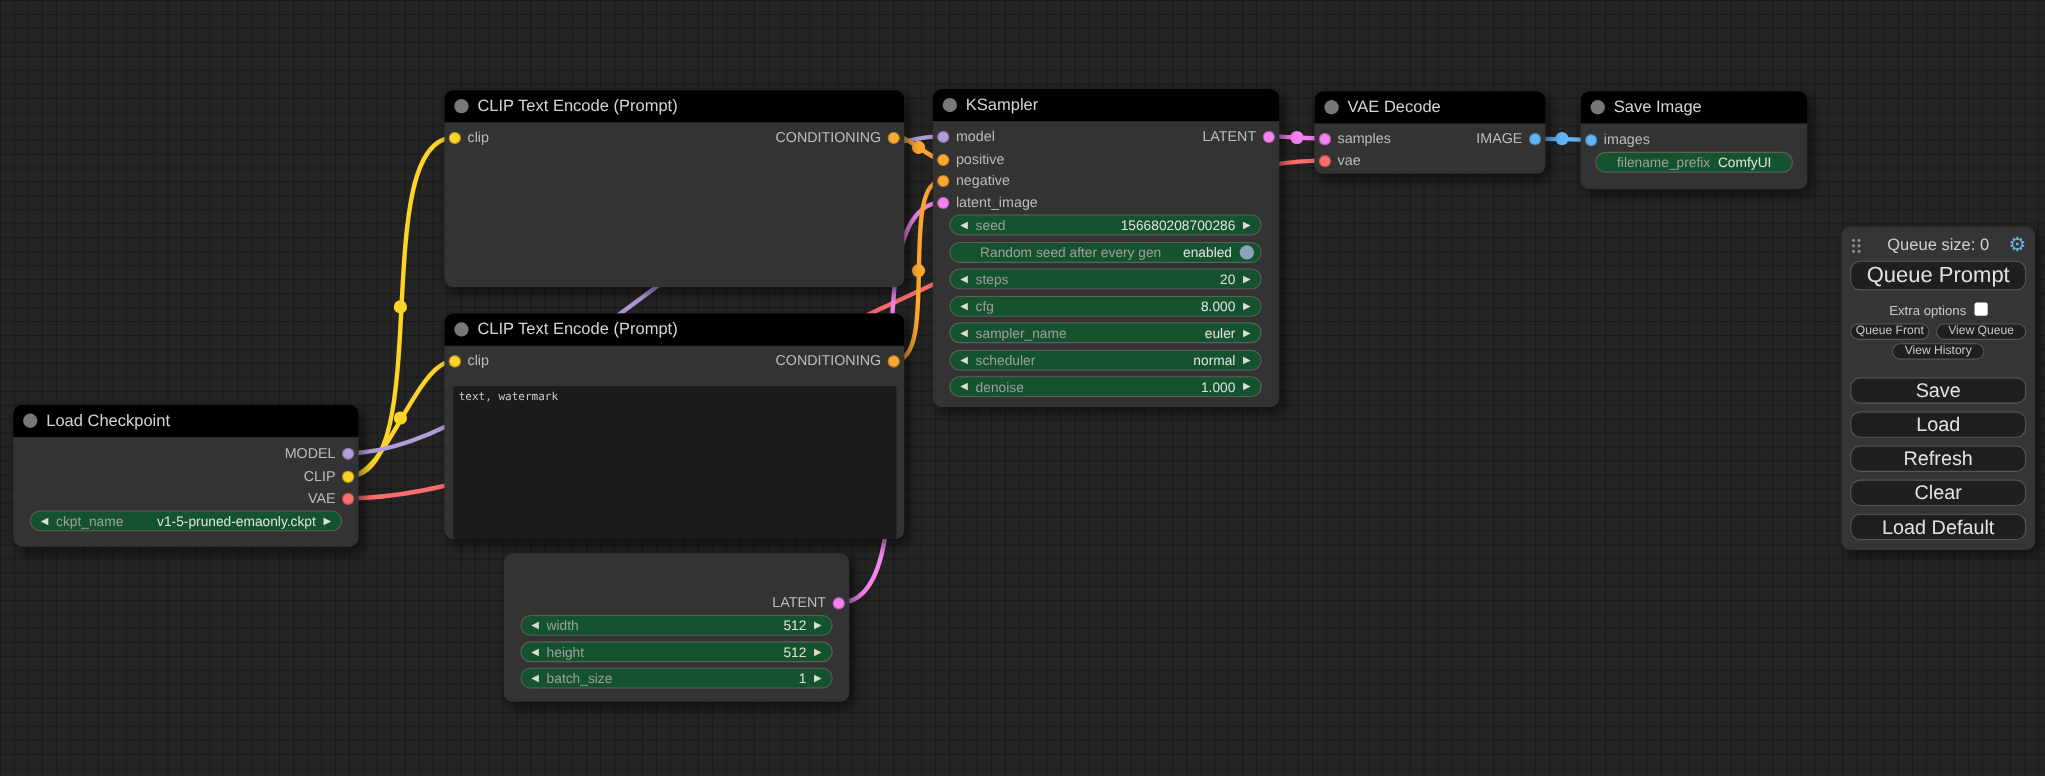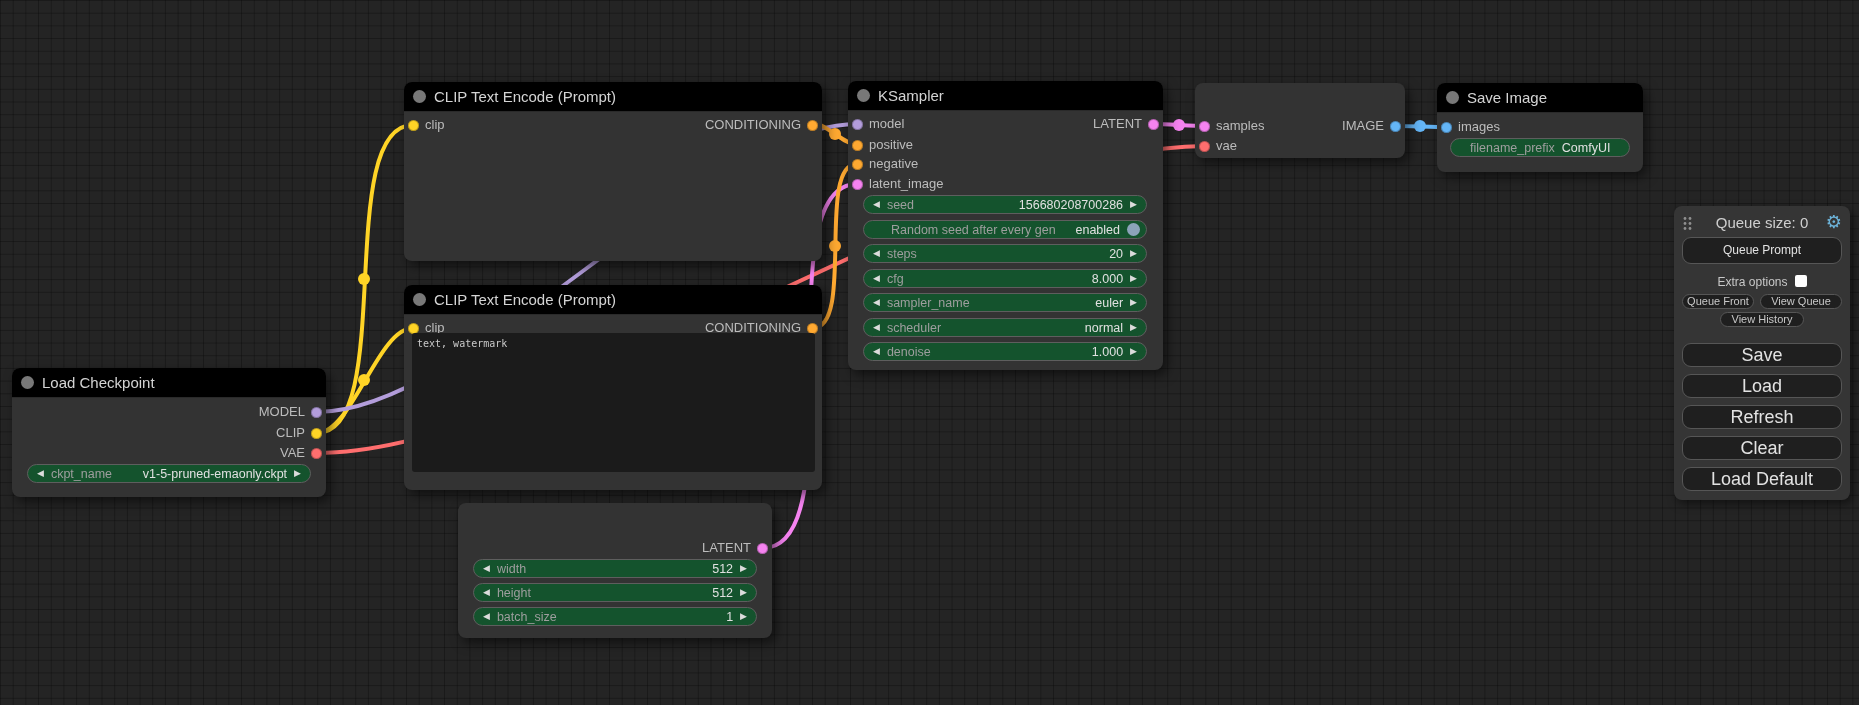--- a/index.html
+++ b/index.html
@@ -59,21 +59,21 @@
   }
   .qheader{position:absolute;left:0;right:0;top:7px;height:20px;}
   .qtitle{position:absolute;left:0;right:0;text-align:center;color:#cfcfcf;font-size:15px;line-height:20px;}
   .qhandle{position:absolute;left:9px;top:3px;}
   .qgear{position:absolute;right:8px;top:-2px;font-size:18px;line-height:22px;cursor:pointer;}
   .qbtn{
     position:absolute;left:8px;right:8px;box-sizing:border-box;
     background:#1f1f1f;border:1px solid #565656;border-radius:9px;
     color:#e2e2e2;text-align:center;cursor:pointer;
   }
-  .qbtn.big{height:27px;font-size:12px;line-height:25px;}
+  .qbtn.big{height:27px;font-size:20px;line-height:25px;}
   .qbtn.mid{height:24px;font-size:18px;line-height:22px;}
   .qsmall{
     position:absolute;box-sizing:border-box;height:15px;
     background:#1f1f1f;border:1px solid #565656;border-radius:8px;
     color:#c8c8c8;font-size:11px;line-height:13px;text-align:center;cursor:pointer;
     white-space:nowrap;overflow:hidden;
   }
   .extra-row{position:absolute;left:0;right:0;top:68px;height:17px;text-align:center;color:#c8c8c8;font-size:12px;line-height:17px;}
   .checkbox{display:inline-block;width:12px;height:12px;background:#ffffff;border-radius:2px;vertical-align:-1px;margin-left:7px;cursor:pointer;}
 </style>
@@ -147,21 +147,21 @@
     <span>CLIP Text Encode (Prompt)</span>
   </div>
   <div class="slot in" style="top:33px">
     <span class="dot" style="background: rgb(255, 212, 38);"></span>
     <span>clip</span>
   </div>
   <div class="slot out" style="top:33px">
     <span>CONDITIONING</span>
     <span class="dot" style="background: rgb(255, 169, 49);"></span>
   </div>
-  <div class="prompt-box" style="left:8px;top:48px;width:403px;height:139px">text, watermark</div>
+  <div class="prompt-box" style="left:8px;top:66px;width:403px;height:139px">text, watermark</div>
 </div>
 
 <div class="node" style="left:458px;top:503px;width:314px;height:135px">
   <div class="slot out" style="top:35px">
     <span>LATENT</span>
     <span class="dot" style="background: rgb(245, 131, 240);"></span>
   </div>
   <div class="pill" style="left:15px;top:56px;width:284px">
     <span class="arr">◀</span>
     <span class="wlabel">width</span>
@@ -245,20 +245,24 @@
   </div>
   <div class="pill" style="left:15px;top:261px;width:284px">
     <span class="arr">◀</span>
     <span class="wlabel">denoise</span>
     <span class="wvalue">1.000</span>
     <span class="arr">▶</span>
   </div>
 </div>
 
 <div class="node" style="left:1195px;top:83px;width:210px;height:75px">
+  <div class="ntitle">
+    <span class="tdot" style="background: rgb(120, 120, 120);"></span>
+    <span>VAE Decode</span>
+  </div>
   <div class="slot in" style="top:33px">
     <span class="dot" style="background: rgb(245, 131, 240);"></span>
     <span>samples</span>
   </div>
   <div class="slot in" style="top:53px">
     <span class="dot" style="background: rgb(255, 110, 110);"></span>
     <span>vae</span>
   </div>
   <div class="slot out" style="top:33px">
     <span>IMAGE</span>

